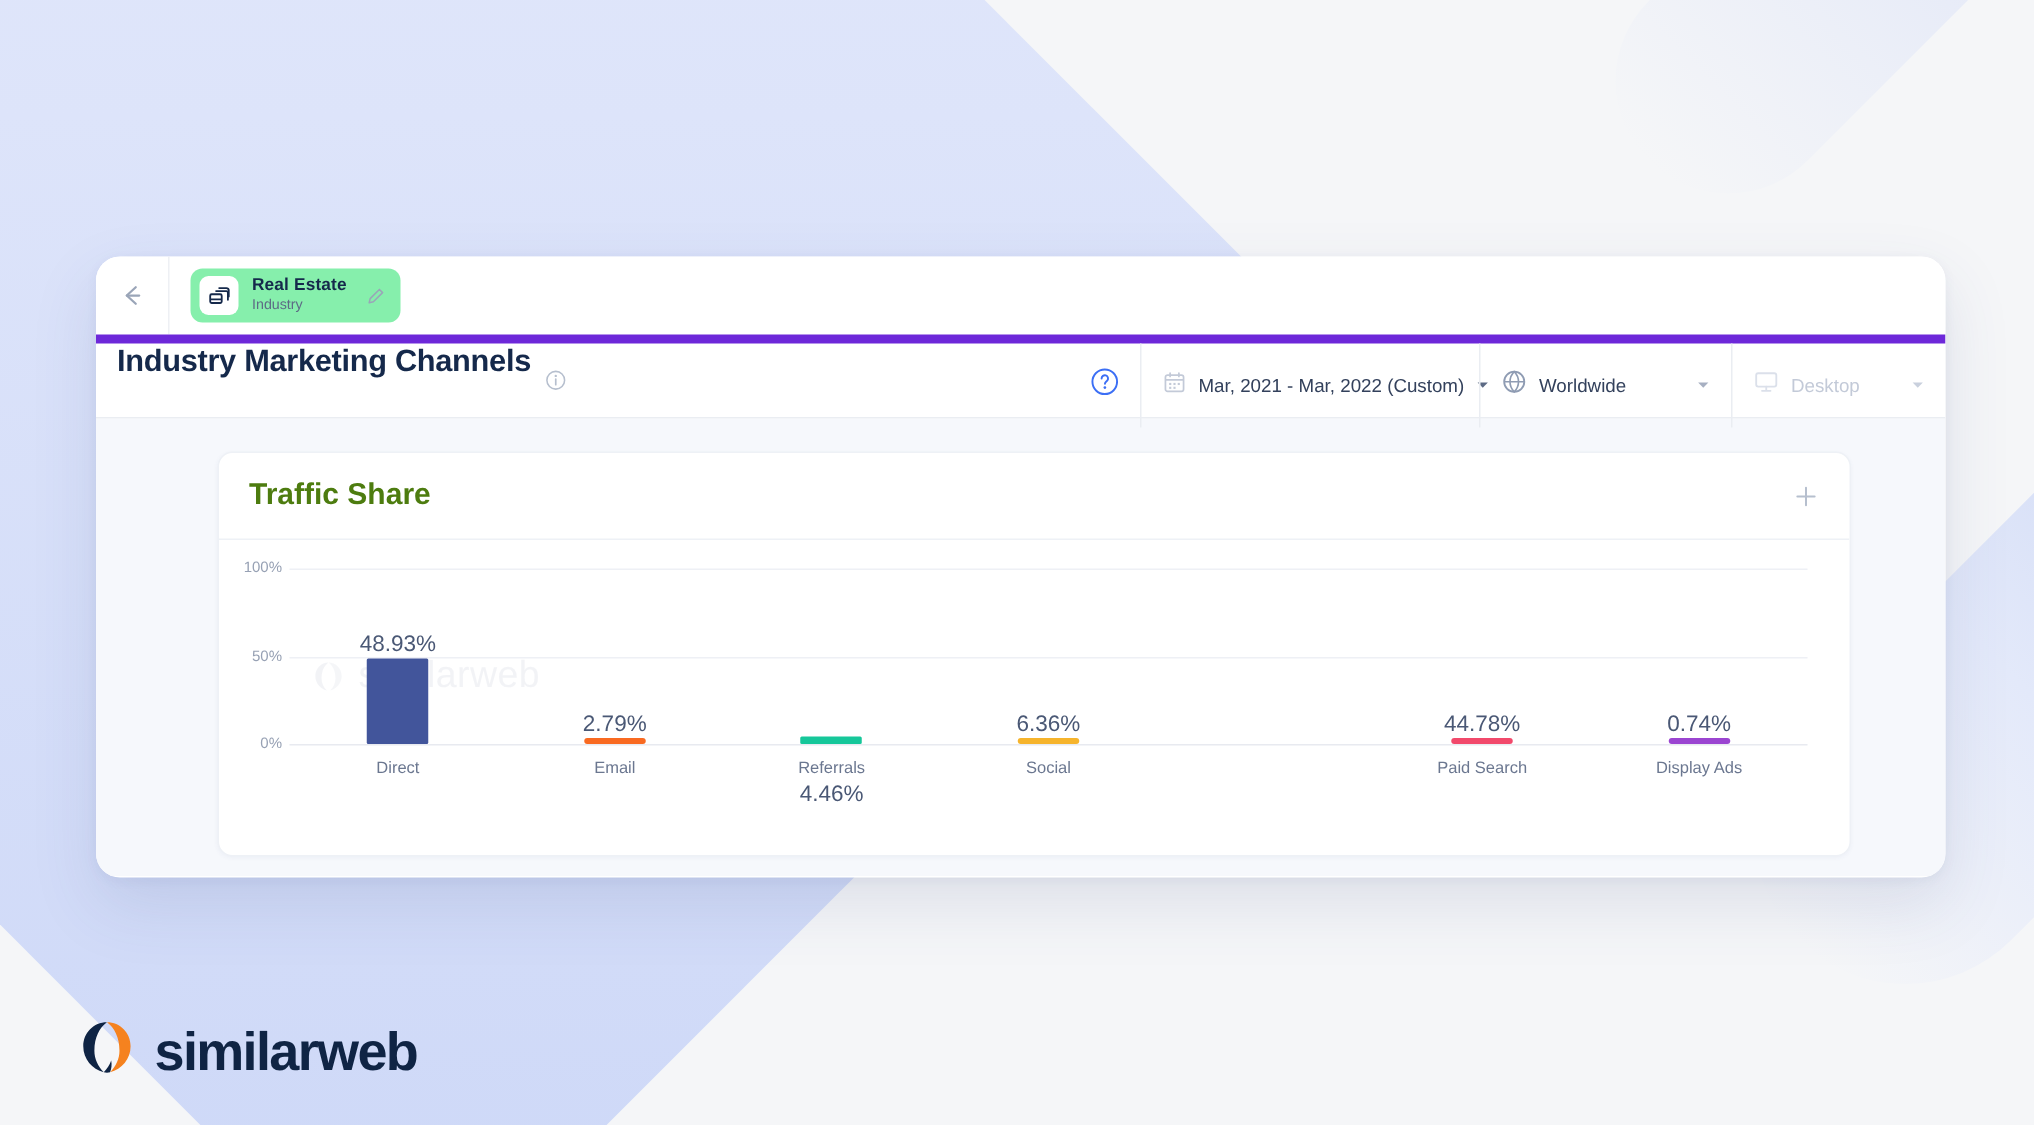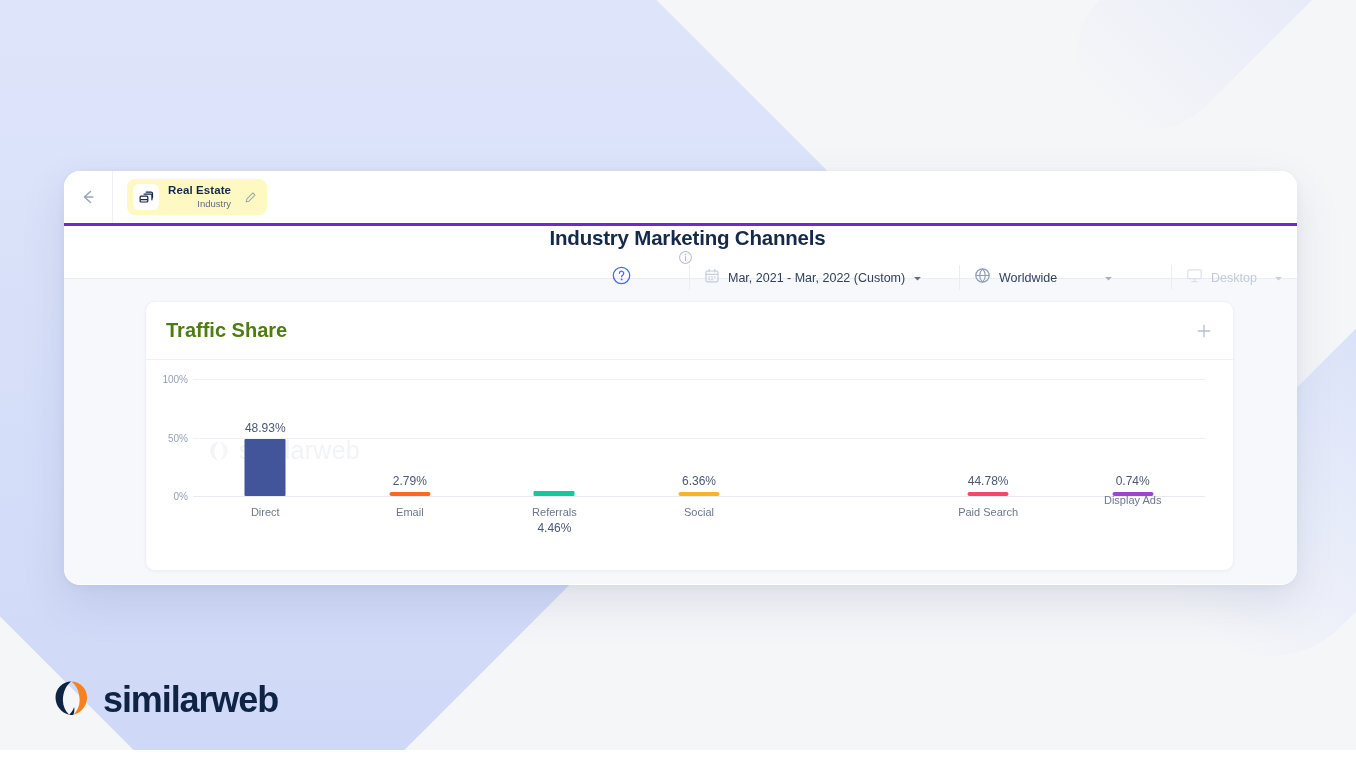--- a/index.html
+++ b/index.html
@@ -97,23 +97,22 @@
     align-self: stretch;
   }
   .back-btn svg { display: block; }
   .entity-chip {
     display: flex;
     align-items: center;
     gap: 9px;
     margin-left: 14px;
     padding: 5px 10px 5px 6px;
     border-radius: 8px;
-    background: #fef9c3;
+    background: #86efac;
     cursor: pointer;
-    text-align: right;
   }
   .entity-icon {
     width: 26px; height: 26px;
     background: #ffffff;
     border-radius: 6px;
     display: flex; align-items: center; justify-content: center;
   }
   .entity-texts { line-height: 1.15; }
   .entity-name {
     font-size: 11.5px;
@@ -126,41 +125,38 @@
     color: #5d6b85;
     margin-top: 1px;
   }
   .entity-edit { margin-left: 4px; display:flex; cursor: pointer; }
 
   
   .headerbar {
     position: relative;
     height: 56px;
     display: flex;
-    align-items: center;
-    border-top: 3px solid #6d28d9;
+    border-top: 6px solid #6d28d9;
     border-bottom: 1px solid #eaedf2;
     background: #ffffff;
-    flex-direction: column;
   }
   .page-title {
     margin-left: 14px;
     font-size: 20.5px;
     font-weight: bold;
     color: #15294b;
     letter-spacing: -0.2px;
     white-space: nowrap;
   }
   .title-info { margin-left: 9px; display:flex; align-items:center; cursor:pointer;}
   .header-right {
     margin-left: auto;
     display: flex;
     align-items: stretch;
     height: 56px;
-    gap: 44px;
   }
   .help-btn {
     width: 48px;
     display: flex; align-items: center; justify-content: center;
     cursor: pointer;
   }
   .ctrl {
     display: flex;
     align-items: center;
     gap: 8px;
@@ -170,21 +166,21 @@
     white-space: nowrap;
   }
   .ctrl-label {
     font-size: 12.5px;
     color: #33415c;
   }
   .ctrl.disabled { cursor: default; }
   .ctrl.disabled .ctrl-label { color: #c3cad8; }
   .ctrl-date { width: 226px; }
   .ctrl-geo  { width: 168px; }
-  .ctrl-dev  { width: 126px; }
+  .ctrl-dev  { width: 143px; }
   .caret { margin-left: auto; }
 
   
   .app-body {
     background: #f6f8fc;
     height: calc(100% - 109px);
     padding: 22px 0 0 0;
   }
 
   
@@ -281,21 +277,21 @@
     transform: translateX(-50%);
     bottom: 75px;           
     width: 41px;
     border-radius: 1px;
   }
   .bar.thin { height: 4px !important; border-radius: 2px; }
   .bar-value {
     position: absolute;
     left: 50%;
     transform: translateX(-50%);
-    font-size: 12px;
+    font-size: 15px;
     color: #4a5875;
     white-space: nowrap;
   }
   .bar-label {
     position: absolute;
     left: 50%;
     transform: translateX(-50%);
     bottom: 48px;
     font-size: 11px;
     color: #6b7790;
@@ -489,21 +485,21 @@
                   <div class="bar-label" style="bottom: 53px;">Social</div>
                 </div>
                 <div class="bar-slot" style="left: 71.4286%;">
                   <div class="bar thin" style="height: 4px; background: rgb(242, 73, 107);"></div>
                   <div class="bar-value" style="top: 114px;">44.78%</div>
                   <div class="bar-label" style="bottom: 53px;">Paid Search</div>
                 </div>
                 <div class="bar-slot" style="left: 85.7143%;">
                   <div class="bar thin" style="height: 4px; background: rgb(155, 69, 209);"></div>
                   <div class="bar-value" style="top: 114px;">0.74%</div>
-                  <div class="bar-label" style="bottom: 65px;">Display Ads</div>
+                  <div class="bar-label" style="bottom: 53px;">Display Ads</div>
                 </div>
               </div>
             </div>
 
         </div>
       </div>
     </div>
   </div>
 
   <div id="brand">

